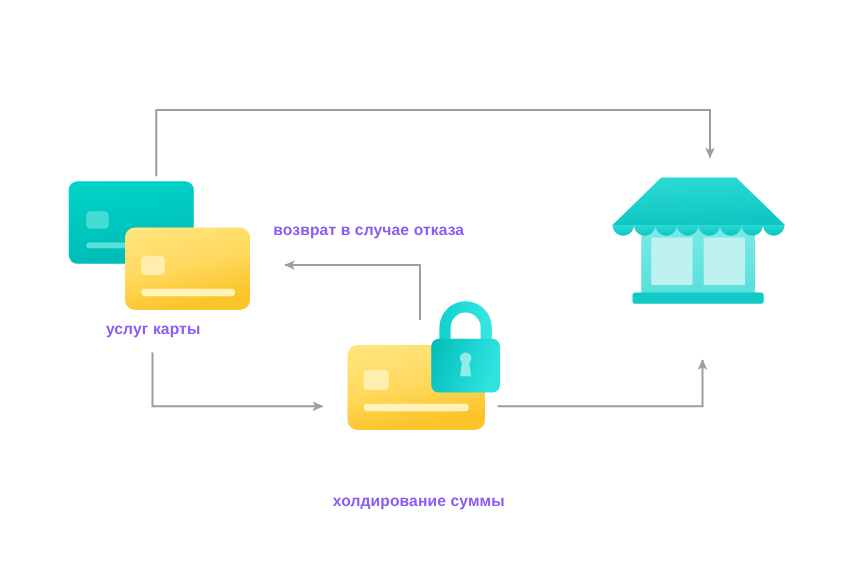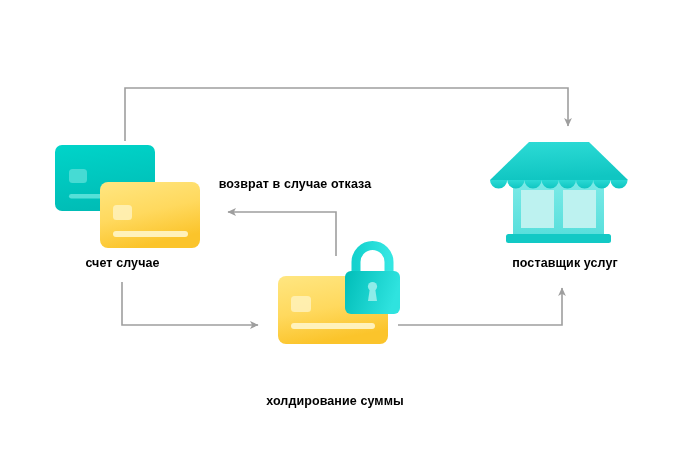--- a/index.html
+++ b/index.html
@@ -20,21 +20,21 @@
     left: 0;
     top: 0;
     width: 680px;
     height: 453px;
   }
   .label {
     position: absolute;
     font-family: "Liberation Sans", sans-serif;
     font-size: 12.5px;
     font-weight: 700;
-    color: #000000;
+    color: #8b5cf6;
     letter-spacing: 0.1px;
     white-space: nowrap;
     text-align: center;
   }
   .lbl-card-account { left: 0px;   top: 256px; width: 245px; }
   .lbl-hold         { left: 245px; top: 360px; width: 180px; margin-top: 34px; }
   .lbl-provider     { left: 480px; top: 256px; width: 170px; }
   .lbl-refund       { left: 200px; top: 177px; width: 190px; }
 </style>
 </head>
@@ -145,21 +145,20 @@
                a8.6,8.6 0 0 0 17.2,0
                a8.6,8.6 0 0 0 17.2,0
                a8.6,8.6 0 0 0 17.2,0
                a8.6,8.6 0 0 0 17.2,0
                a8.6,8.6 0 0 0 17.2,0
                a8.6,8.6 0 0 0 17.2,0
                L628,180 Z" fill="url(#gradAwning)"></path>
     </g>
   </svg>
 
-  <div class="label lbl-card-account">счет случае</div>
+  <div class="label lbl-card-account">услуг карты</div>
 
   <div class="label lbl-hold">холдирование суммы</div>
 
-  <div class="label lbl-provider">поставщик услуг</div>
 
   <div class="label lbl-refund">возврат в случае отказа</div>
 
 </div>
 
 </body></html>

